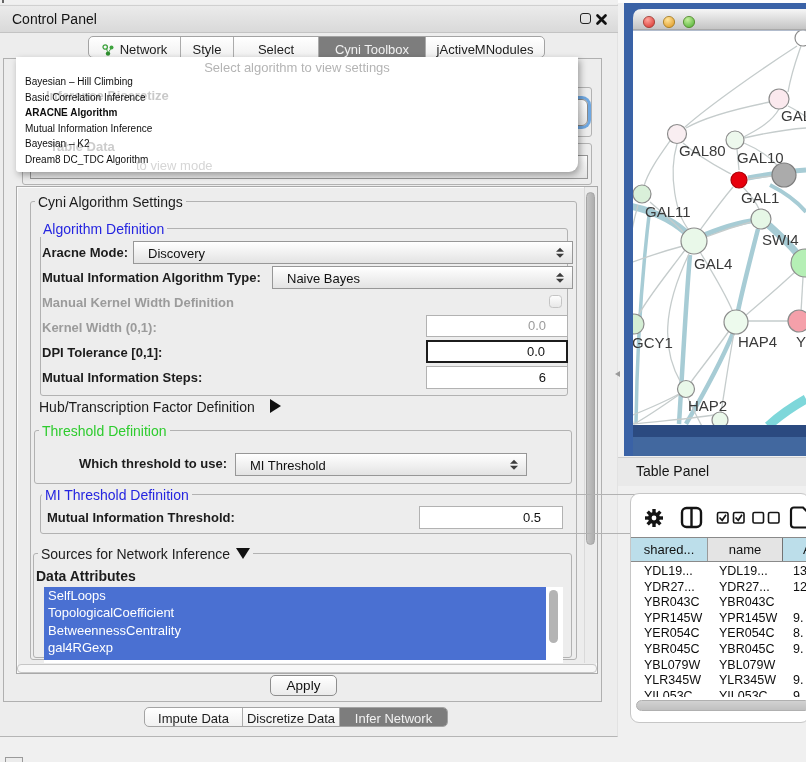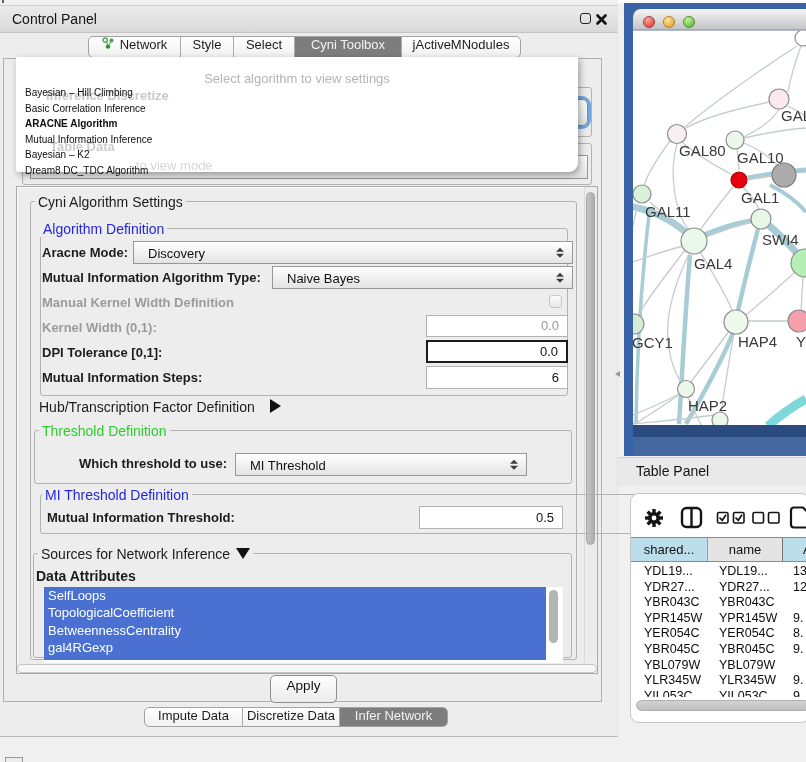--- a/index.html
+++ b/index.html
@@ -11,24 +11,24 @@
 .grp>span{position:absolute;top:-8px;left:4px;background:#ededed;padding:0 3px;
   font-size:14px;color:#1c1c1c;white-space:nowrap}
 .combo{position:absolute;border:1px solid #979797;border-radius:0;
   background:linear-gradient(#ffffff,#e3e3e3);font-size:13px;color:#111}
 .combo .t{position:absolute;left:14px;top:50%;transform:translateY(-50%);white-space:nowrap}
 .spin{position:absolute;right:8px;top:50%;transform:translateY(-50%);width:8px}
 .spin i{display:block;width:0px;height:0px;border-left:4px solid transparent;border-right:4px solid transparent}
 .spin .u{border-bottom:4.5px solid #3c3c3c;margin-bottom:2.5px}
 .spin .d{border-top:4.5px solid #3c3c3c}
 .fld{position:absolute;border:1px solid #b2b2b2;background:#fff;font-size:13px;
-  color:#111;text-align:right;padding-right:8px}
+  color:#111;text-align:right;padding-right:21px}
 .seg{position:absolute;display:flex;border:1px solid #a3a3a3;border-radius:5px;
   background:linear-gradient(#ffffff,#f0f0f0);overflow:hidden;font-size:13px;color:#1c1c1c}
-.seg div{display:flex;align-items:flex-start;justify-content:center;border-left:1px solid #ababab}
+.seg div{display:flex;align-items:flex-end;justify-content:center;border-left:1px solid #ababab}
 .seg div:first-child{border-left:none}
 .seg .on{background:#7d7d7d;color:#f2f2f2}
 </style></head>
 <body>
 
 <div class="a" style="left:0px;top:4px;width:618px;height:733px;background:#ededed;border-bottom:1px solid #b5b5b5;border-right:1px solid #e2e2e2"></div>
 <div class="a" style="left:2px;top:0px;width:2px;height:3px;background:#666"></div>
 
 <div class="a" style="left:0px;top:5px;width:618px;height:28px;background:linear-gradient(#ebebeb,#d9d9d9);border-top:1px solid #d0d0d0;border-bottom:1px solid #c3c3c3"></div>
 <div class="a" style="left:12px;top:5px;height:28px;line-height:28px;font-size:14px;color:#141414">Control Panel</div>
@@ -38,21 +38,21 @@
   </svg>
 
 <div class="seg" style="left:88px;top:36px;height:22px">
   <div style="width:91px"><svg width="13" height="13" viewBox="0 0 13 13" style="margin-right:5px">
         <circle cx="3.2" cy="3" r="2.2" fill="none" stroke="#3fa33f" stroke-width="1.3"></circle>
         <circle cx="9.5" cy="3.4" r="2" fill="#3fa33f"></circle>
         <circle cx="6" cy="9.6" r="2.2" fill="#2f8f2f"></circle>
         <path d="M4.5 4.5 L5.5 7.8 M8.6 5 L6.8 7.9" stroke="#3fa33f" stroke-width="1"></path>
       </svg>Network</div>
   <div style="width:53px">Style</div>
-  <div style="width:61px">Select</div>
+  <div style="width:85px">Select</div>
   <div class="on" style="width:107px">Cyni Toolbox</div>
   <div style="width:119px">jActiveMNodules</div>
 </div>
 
 <div class="a" style="left:3px;top:58px;width:599px;height:644px;border:1px solid #b0b0b0"></div>
 
 <div class="grp" style="left:22px;top:87px;width:570px;height:50px"></div>
 <div class="a" style="left:30px;top:99px;width:558px;height:27px;border:1px solid #888;border-radius:6px;box-shadow:0 0 0 3px #6fa7e0;background:linear-gradient(#fff,#e6e6e6)"></div>
 <div class="grp" style="left:22px;top:143px;width:570px;height:42px"></div>
 <div class="combo" style="left:30px;top:155px;width:558px;height:24px"></div>
@@ -116,32 +116,32 @@
 <div class="fld" style="left:419px;top:506px;width:144px;height:23px;line-height:21px">0.5</div>
 
 <div class="grp" style="left:33px;top:553px;width:539px;height:105px">
     <span>Sources for Network Inference<i style="display:inline-block;width:0px;height:0px;border-top:11px solid #111;border-left:7.5px solid transparent;border-right:7.5px solid transparent;margin-left:6px"></i></span>
   </div>
 <div class="lb" style="left:36px;top:568px;font-size:14px">Data Attributes</div>
 <div class="a" style="left:44px;top:587px;width:519px;height:76px;background:#fff"></div>
 <div class="a" style="left:44px;top:587px;width:502px;height:73px;background:#4a70d2;color:#fff;font-size:13px;line-height:17.4px;padding-left:4px;overflow:hidden">SelfLoops<br>TopologicalCoefficient<br>BetweennessCentrality<br>gal4RGexp</div>
 <div class="a" style="left:549px;top:590px;width:9px;height:53px;border-radius:4.5px;background:#b4b4b4"></div>
 
-<div class="a" style="left:270px;top:675px;width:67px;height:28px;border:1px solid #8e8e8e;border-radius:5px;background:linear-gradient(#ffffff,#ebebeb);font-size:13.5px;color:#111;text-align:center;line-height:19px">Apply</div>
+<div class="a" style="left:270px;top:675px;width:67px;height:21px;border:1px solid #8e8e8e;border-radius:5px;background:linear-gradient(#ffffff,#ebebeb);font-size:13.5px;color:#111;text-align:center;line-height:19px">Apply</div>
 
 <div class="seg" style="left:144px;top:707px;height:20px">
   <div style="width:97px">Impute Data</div>
   <div style="width:97px">Discretize Data</div>
   <div class="on" style="width:108px">Infer Network</div>
 </div>
 
 <div class="a" style="left:5px;top:757px;width:18px;height:12px;border:1px solid #9a9a9a;background:#ececec"></div>
 
 <div class="a" style="left:16px;top:57px;width:562px;height:115px;background:#fff;border-radius:0 0 9px 3px;box-shadow:2px 3px 7px rgba(0,0,0,0.35)">
-  <div style="font-size:13px;color:#b4b4b4;text-align:center;padding-top:15px;line-height:13px">Select algorithm to view settings</div>
+  <div style="font-size:13px;color:#b4b4b4;text-align:center;padding-top:4px;line-height:13px">Select algorithm to view settings</div>
   <div style="position:absolute;left:30px;top:31px;font-size:13px;font-weight:bold;color:#c9c9c9">Inference Discretize</div>
     <div style="position:absolute;left:34px;top:82px;font-size:13px;font-weight:bold;color:#cccccc">Table Data</div>
     <div style="position:absolute;left:120px;top:101px;font-size:13px;color:#d6d6d6">to view mode</div>
     <div style="position:relative;font-size:10px;color:#0d0d0d;line-height:15.5px;padding-left:9px">Bayesian – Hill Climbing<br>Basic Correlation Inference<br><b>ARACNE Algorithm</b><br>Mutual Information Inference<br>Bayesian – K2<br>Dream8 DC_TDC Algorithm</div>
 </div>
 
 <svg class="a" style="left:618px;top:0px" width="188" height="462" viewBox="618 0 188 462">
 <defs>
 <radialGradient id="rg" cx="0.38" cy="0.3" r="0.8">
         <stop offset="0" stop-color="#ffa49c"></stop>

